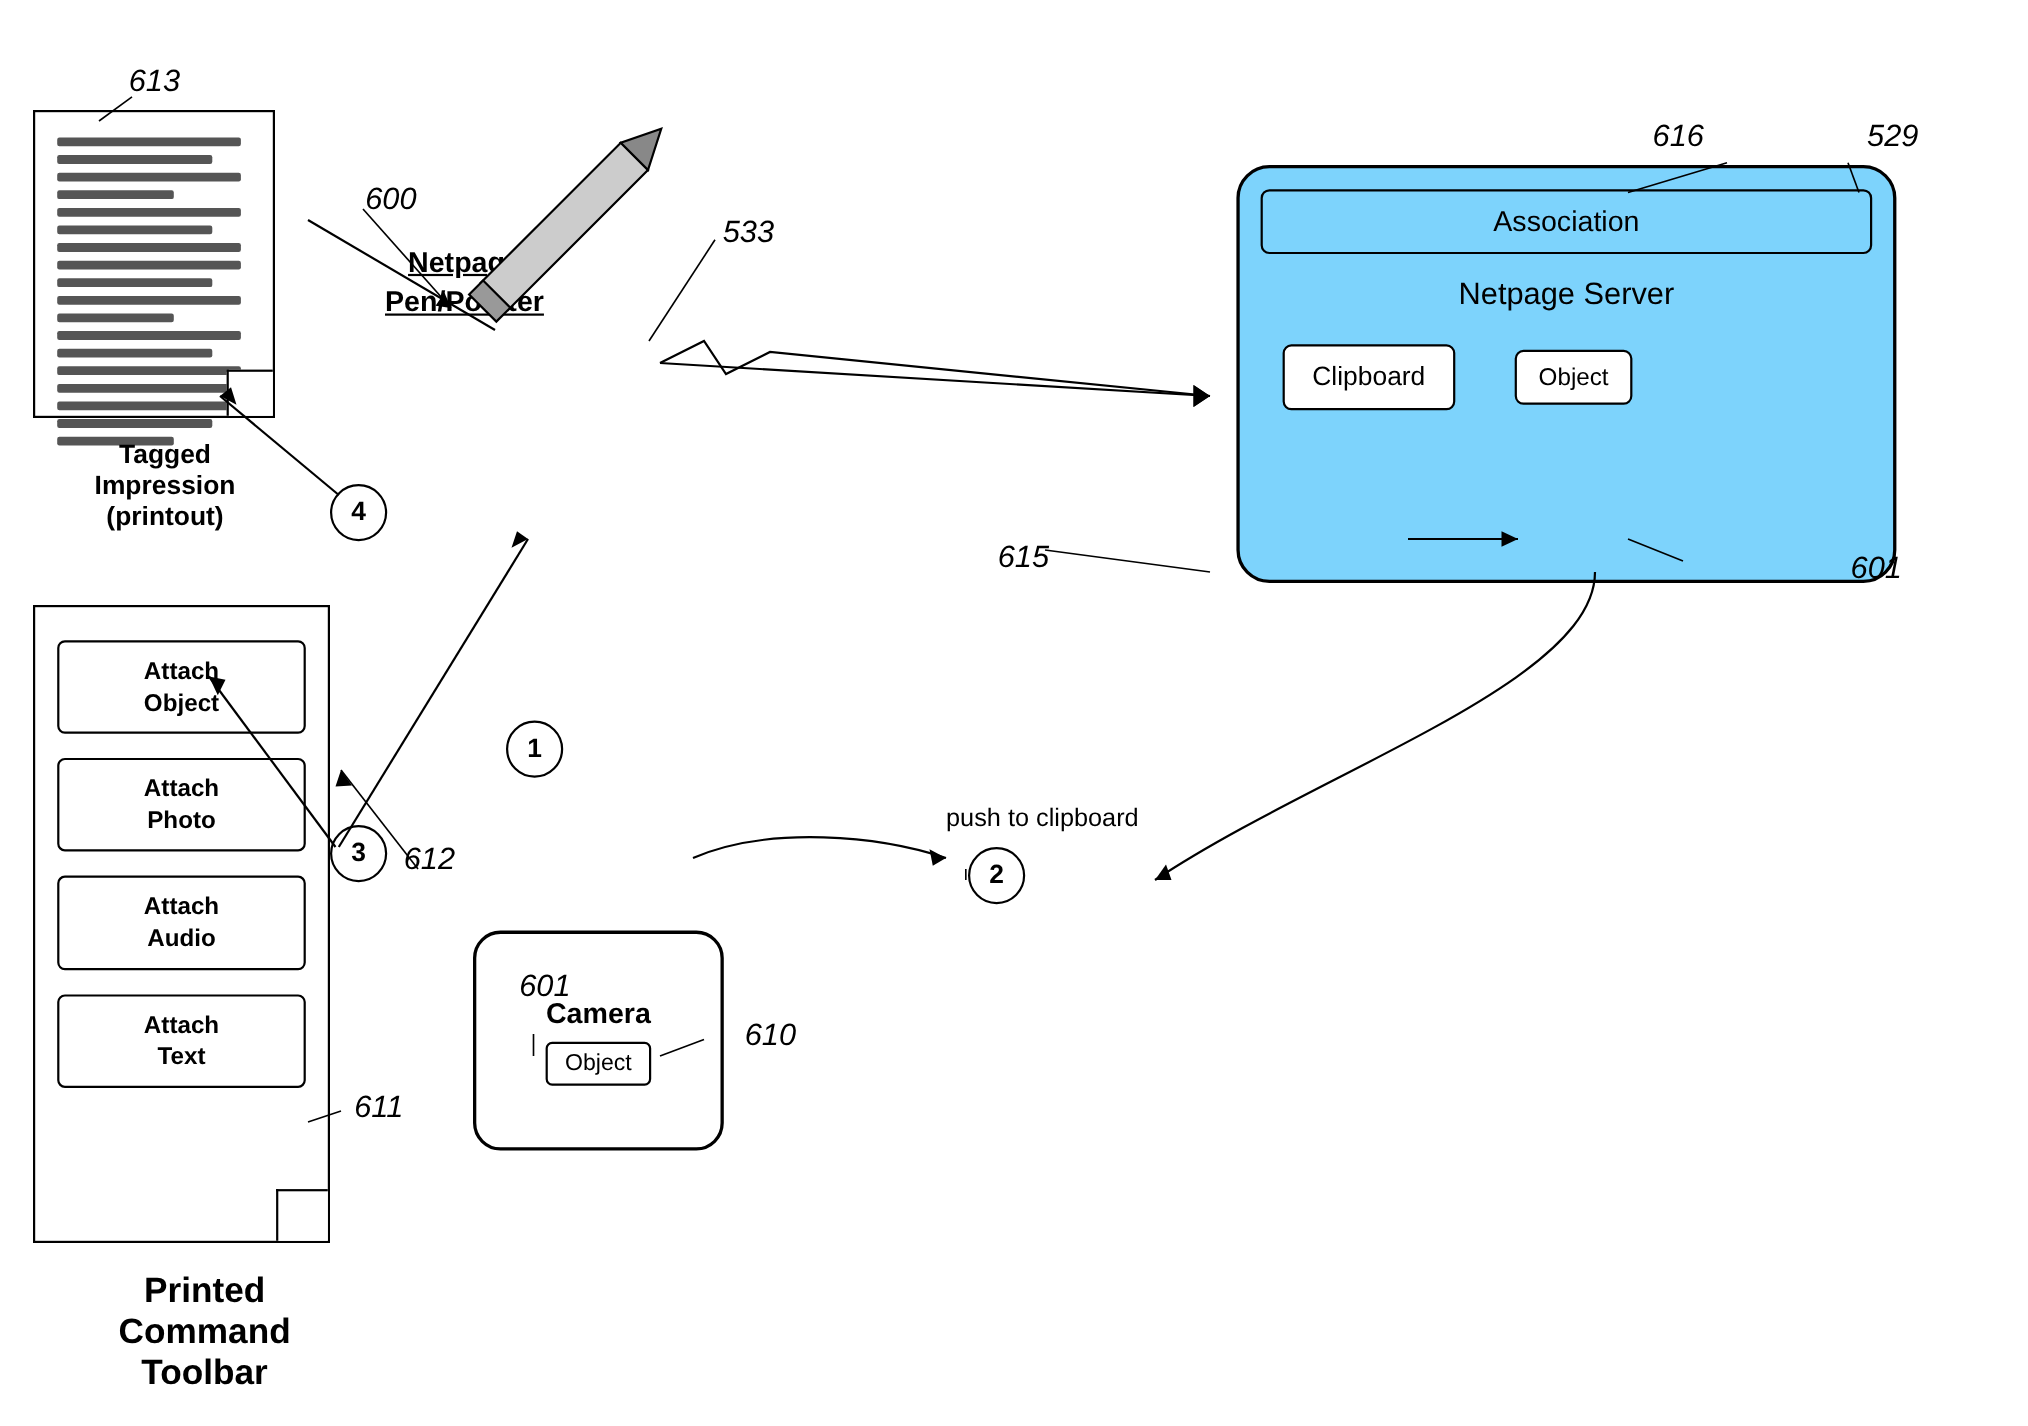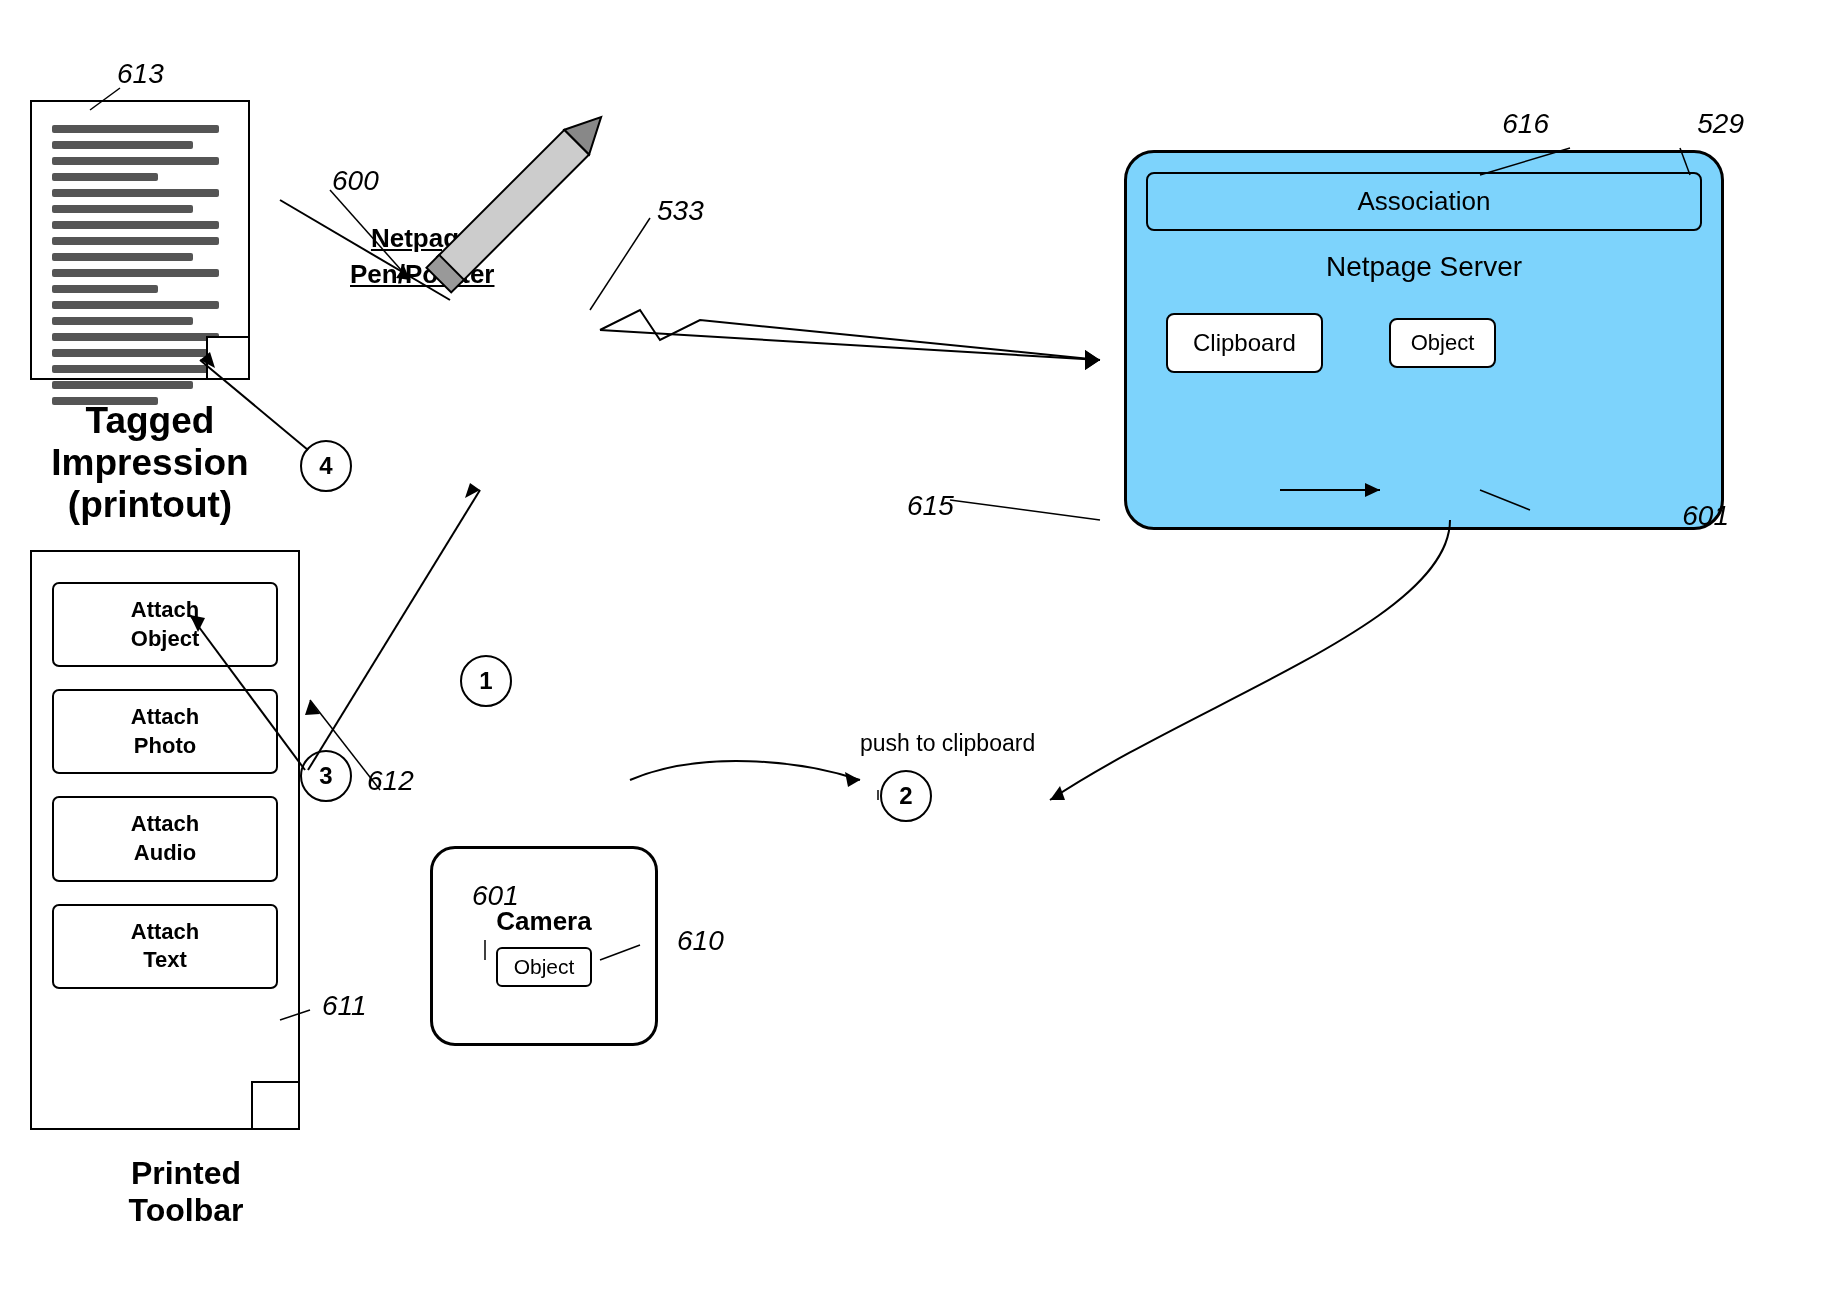--- a/index.html
+++ b/index.html
@@ -70,21 +70,21 @@
       background: #555;
       margin: 8px 0;
       border-radius: 2px;
     }
     .doc-line.short { width: 60%; }
     .doc-line.medium { width: 80%; }
     .doc-line.full { width: 95%; }
     .doc-label {
       position: absolute;
       text-align: center;
-      font-size: 37px;
+      font-size: 24px;
       font-weight: bold;
     }
     
     .toolbar-doc {
       position: absolute;
       top: 550px;
       left: 30px;
       width: 270px;
       height: 580px;
       background: #fff;
@@ -140,21 +140,21 @@
     }
     .server-title {
       text-align: center;
       font-size: 28px;
       margin-bottom: 30px;
       margin-top: 10px;
     }
     .server-bottom-row {
       display: flex;
       align-items: center;
-      gap: 36px;
+      gap: 24px;
       padding: 0 20px;
       margin-top: 20px;
     }
     .clipboard-box {
       border: 2px solid #000;
       border-radius: 8px;
       padding: 14px 25px;
       font-size: 24px;
       background: #fff;
     }
@@ -253,20 +253,21 @@
     <div class="toolbar-buttons">
       <div class="toolbar-btn">Attach<br>Object</div>
       <div class="toolbar-btn">Attach<br>Photo</div>
       <div class="toolbar-btn">Attach<br>Audio</div>
       <div class="toolbar-btn">Attach<br>Text</div>
     </div>
   </div>
 
   <div class="doc-label" style="top: 1155px; left: 36px; width: 300px; font-size:32px;">
     <div>Printed</div>
+    <div>Command</div>
     <div>Toolbar</div>
   </div>
 
   <div class="server-box">
     <div class="server-association-bar">
       <span>Association</span>
     </div>
     <div class="server-title">
       <span>Netpage Server</span>
     </div>

